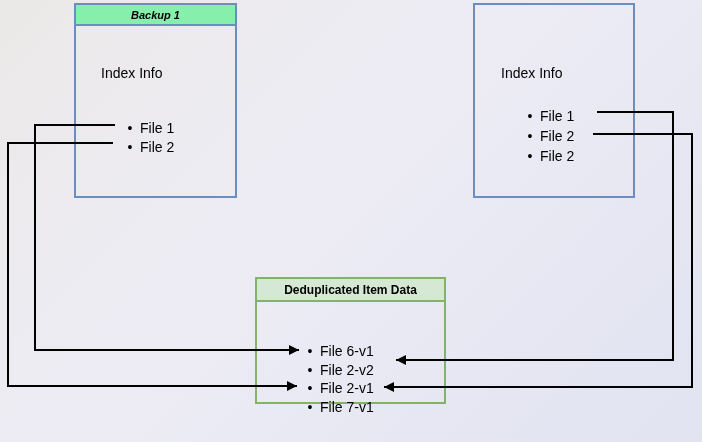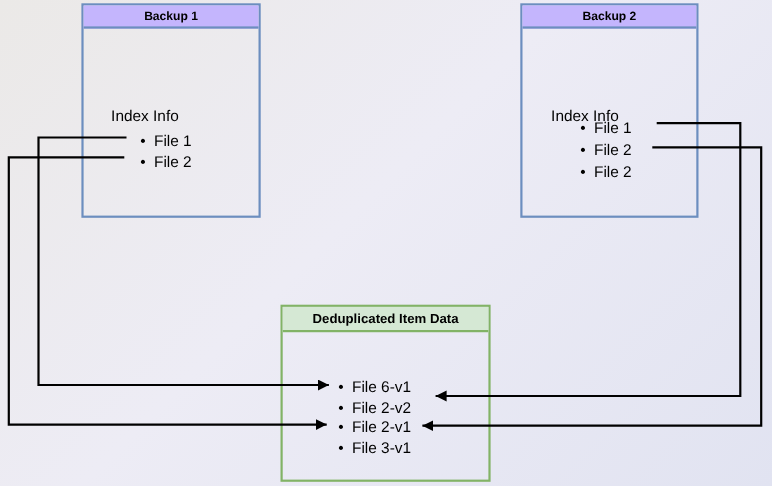--- a/index.html
+++ b/index.html
@@ -13,24 +13,24 @@
     position:absolute;box-sizing:border-box;
     border:2px solid;background:transparent;
   }
   .box-blue{border-color:#6c8ebf;}
   .box-green{border-color:#82b366;}
   .box-header{
     position:absolute;left:0;right:0;top:0;box-sizing:border-box;
     display:flex;align-items:center;justify-content:center;
     font-weight:bold;color:#000;
   }
-  .box-blue .box-header{background:#c4b5fd;border-bottom:2px solid #6c8ebf;height:21px;font-size:11px;}
+  .box-blue .box-header{background:#86efac;border-bottom:2px solid #6c8ebf;height:21px;font-size:11px;font-style:italic;}
   .box-green .box-header{background:#d5e8d4;border-bottom:2px solid #82b366;height:23px;font-size:12px;}
   .index-label{
-    position:absolute;font-size:14px;color:#000;white-space:nowrap;margin-top:32px;
+    position:absolute;font-size:14px;color:#000;white-space:nowrap;
   }
   .bullet-list{position:absolute;}
   .bullet-row{display:flex;align-items:center;font-size:14px;color:#000;white-space:nowrap;}
   .bullet-row .dot{width:14px;text-align:center;flex:0 0 14px;font-size:14px;}
   .bullet-row .lbl{padding-left:3px;}
   .rows19 .bullet-row{height:19px;}
   .rows20 .bullet-row{height:20px;}
   .rows185 .bullet-row{height:18.5px;}
   svg.wires{position:absolute;inset:0;pointer-events:none;z-index:5;}
 </style>
@@ -50,60 +50,57 @@
         <span class="lbl">File 1</span>
       </div>
       <div class="bullet-row">
         <span class="dot">•</span>
         <span class="lbl">File 2</span>
       </div>
     </div>
   </div>
 
   <div class="box box-blue" style="left:473px;top:3px;width:162px;height:195px;">
-    <div class="box-header">
-      <span>Backup 2</span>
-    </div>
     <div class="index-label" style="left:26px;top:60px;">Index Info</div>
     <div class="bullet-list rows20" style="left:48px;top:101px;">
       <div class="bullet-row">
         <span class="dot">•</span>
         <span class="lbl">File 1</span>
       </div>
       <div class="bullet-row">
         <span class="dot">•</span>
         <span class="lbl">File 2</span>
       </div>
       <div class="bullet-row">
         <span class="dot">•</span>
         <span class="lbl">File 2</span>
       </div>
     </div>
   </div>
 
-  <div class="box box-green" style="left:255px;top:277px;width:191px;height:161px;">
+  <div class="box box-green" style="left:255px;top:277px;width:191px;height:127px;">
     <div class="box-header">
       <span>Deduplicated Item Data</span>
     </div>
     <div class="bullet-list rows185" style="left:46px;top:63px;">
       <div class="bullet-row">
         <span class="dot">•</span>
         <span class="lbl">File 6-v1</span>
       </div>
       <div class="bullet-row">
         <span class="dot">•</span>
         <span class="lbl">File 2-v2</span>
       </div>
       <div class="bullet-row">
         <span class="dot">•</span>
         <span class="lbl">File 2-v1</span>
       </div>
       <div class="bullet-row">
         <span class="dot">•</span>
-        <span class="lbl">File 3-v1</span>
+        <span class="lbl">File 7-v1</span>
       </div>
     </div>
   </div>
 
   <svg class="wires" width="702" height="442" viewBox="0 0 702 442">
     <defs>
       <marker id="arrow" markerUnits="userSpaceOnUse" markerWidth="12" markerHeight="12" refX="10" refY="5" orient="auto">
         <path d="M0,0 L10,5 L0,10 z" fill="#000"></path>
       </marker>
     </defs>

